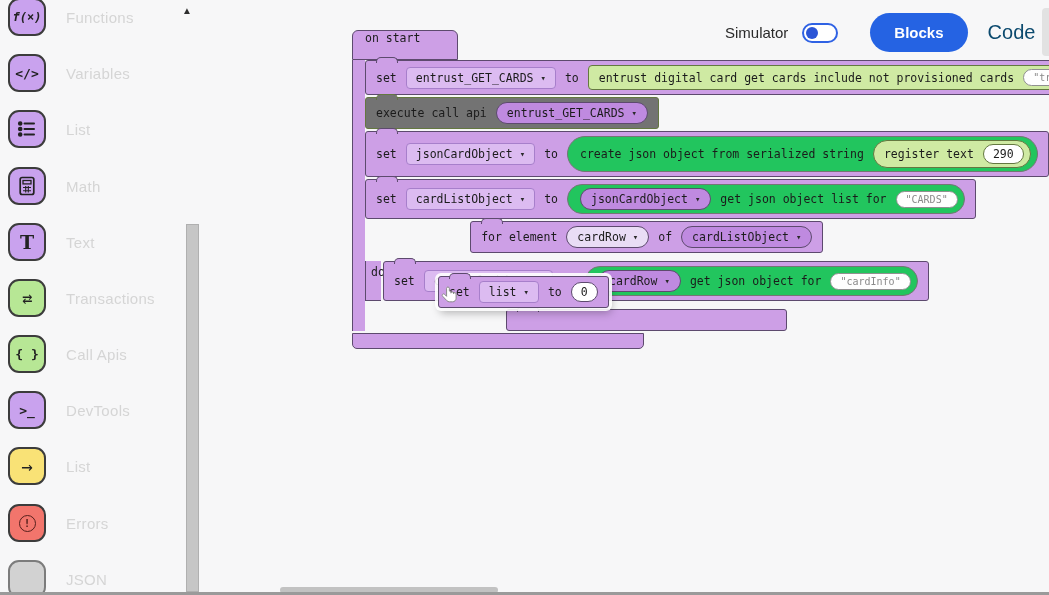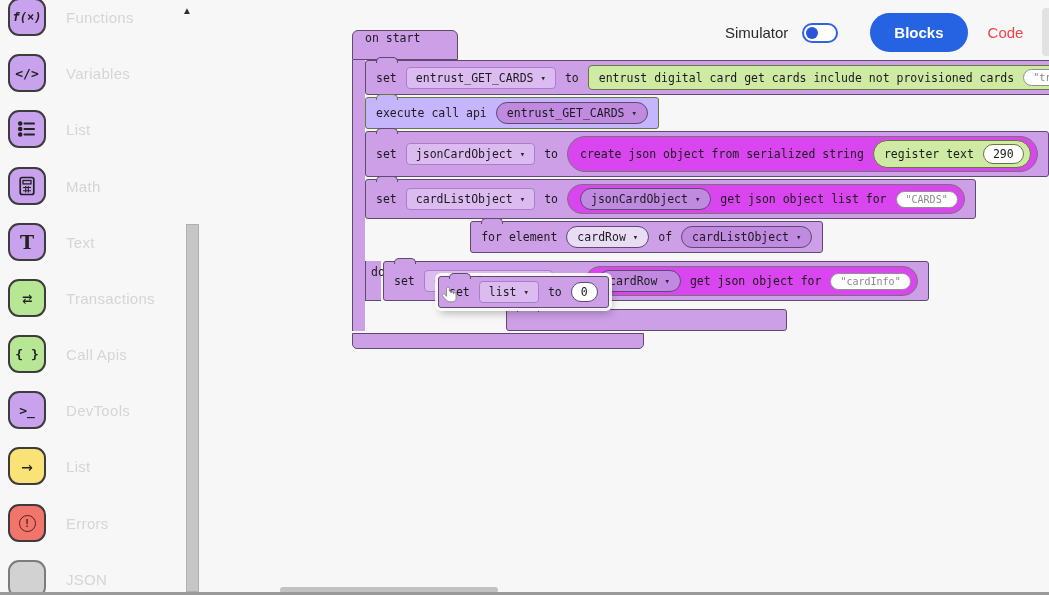--- a/index.html
+++ b/index.html
@@ -25,43 +25,43 @@
   .errcircle { width:17px; height:17px; border:1.8px solid #56201c; border-radius:50%; color:#56201c; display:flex; align-items:center; justify-content:center; font-size:11px; font-weight:bold; }
   .collapse-arrow { position:absolute; left:182px; top:5px; font-size:10px; color:#2e2e2e; cursor:pointer; }
   .side-scrollbar { position:absolute; left:186px; top:224px; width:13px; height:368px; background:#c6c6c6; border:1px solid #b0b0b0; }
 
   
   .topbar { position:absolute; left:725px; top:13px; display:flex; align-items:center; gap:14px; }
   .sim-label { font-size:15px; color:#2a2a2a; }
   .toggle { position:relative; width:36px; height:20px; border:2px solid #2f62e4; border-radius:11px; background:#fff; cursor:pointer; }
   .toggle .knob { position:absolute; left:2px; top:2px; width:12px; height:12px; border-radius:50%; background:#2b55d6; }
   .blocks-btn { margin-left:18px; background:#2563e3; color:#fff; border:none; border-radius:21px; padding:11px 24px; font-size:15px; font-weight:bold; font-family:"Liberation Sans", sans-serif; cursor:pointer; }
-  .code-btn { font-size:15px; color:#ef4444; margin-left:6px; cursor:pointer; background:none; border:none; font-family:"Liberation Sans", sans-serif; }
+  .code-btn { font-size:20px; color:#0c4a6e; margin-left:6px; cursor:pointer; background:none; border:none; font-family:"Liberation Sans", sans-serif; }
   .right-scroll { position:absolute; left:1042px; top:8px; width:7px; height:48px; background:#e2e2e2; border-radius:4px 0 0 4px; }
 
   
   .mono, .prow, .grow, .dd, .oval, .pill, .circle, .gray-expr, .green-val { font-family:"DejaVu Sans Mono", monospace; font-size:11.5px; color:#1b1b1b; }
   .blocks-root { position:absolute; left:352px; top:30px; }
   .hat { position:relative; width:106px; height:30px; background:#cd9fe6; border:1.6px solid #5d4a6e; border-radius:6px 6px 0 0;
          display:flex; align-items:flex-start; padding-left:12px; }
   .bodyrow { display:flex; align-items:stretch; }
   .spine { width:13px; background:#cd9fe6; border-left:1.6px solid #5d4a6e; flex:0 0 auto; }
   .col { display:flex; flex-direction:column; align-items:flex-start; gap:2px; }
   .prow { position:relative; display:flex; align-items:center; gap:9px; background:#cd9fe6; border:1.6px solid #5d4a6e; border-radius:3px;
           padding:4px 10px; min-height:30px; width:max-content; }
-  .grow { background:#c4b5fd; border-color:#647840; }
+  .grow { background:#737373; border-color:#647840; }
   .notch { position:absolute; top:-4.5px; left:10px; width:22px; height:6px; background:inherit; border:1.6px solid #5d4a6e; border-bottom:none; border-radius:5px 5px 0 0; }
   .grow > .notch { border-color:#647840; }
   .dd { display:flex; align-items:center; gap:7px; background:#dcbbf1; border:1px solid #a77fcb; border-radius:4px; padding:3px 9px; cursor:pointer; }
   .dd .arr, .oval .arr { font-size:9px; color:#2a2a2a; }
   .oval { display:flex; align-items:center; gap:7px; background:#bf8ae0; border:1.6px solid #5d4a6e; border-radius:999px; padding:3px 10px; cursor:pointer; }
   .oval-light { background:#e9ddf5; }
   .green-val { display:flex; align-items:center; gap:9px; background:#cfeaa3; border:1.6px solid #647840; border-radius:4px; padding:3px 6px 3px 10px; }
   .green-oval { border-radius:999px; }
-  .gray-expr { display:flex; align-items:center; gap:9px; background:#d946ef; border:1.6px solid #757575; border-radius:999px; padding:3px 6px 3px 12px; }
+  .gray-expr { display:flex; align-items:center; gap:9px; background:#22c55e; border:1.6px solid #757575; border-radius:999px; padding:3px 6px 3px 12px; }
   .pill { background:#fefefe; border:1.3px solid #909090; border-radius:999px; padding:2px 9px; color:#8a8a8a; font-size:10px; cursor:text; }
   .circle { background:#fff; border-radius:999px; padding:2px 9px; cursor:text; }
   .circle-green { border:1.6px solid #647840; }
   .circle-purple { border:1.6px solid #5d4a6e; }
   .foot-onstart { width:292px; height:16px; background:#cd9fe6; border:1.6px solid #5d4a6e; border-radius:0 0 5px 5px; margin-top:2px; position:relative; }
   .forblock { display:flex; flex-direction:column; align-items:center; gap:8px; }
   .dospine { width:16px; background:#cd9fe6; border-left:1.6px solid #5d4a6e; border-bottom:1.6px solid #5d4a6e; padding:4px 0 0 5px; flex:0 0 auto; }
   .foot-for { width:281px; height:22px; background:#cd9fe6; border:1.6px solid #5d4a6e; border-radius:3px; position:relative; }
   .dragged { position:absolute; left:438px; top:276px; box-shadow:0 0 0 3px rgba(255,255,255,.9), 2px 5px 8px rgba(0,0,0,.28); z-index:5; }
   .cursor-hand { position:absolute; left:440px; top:285px; z-index:6; }

